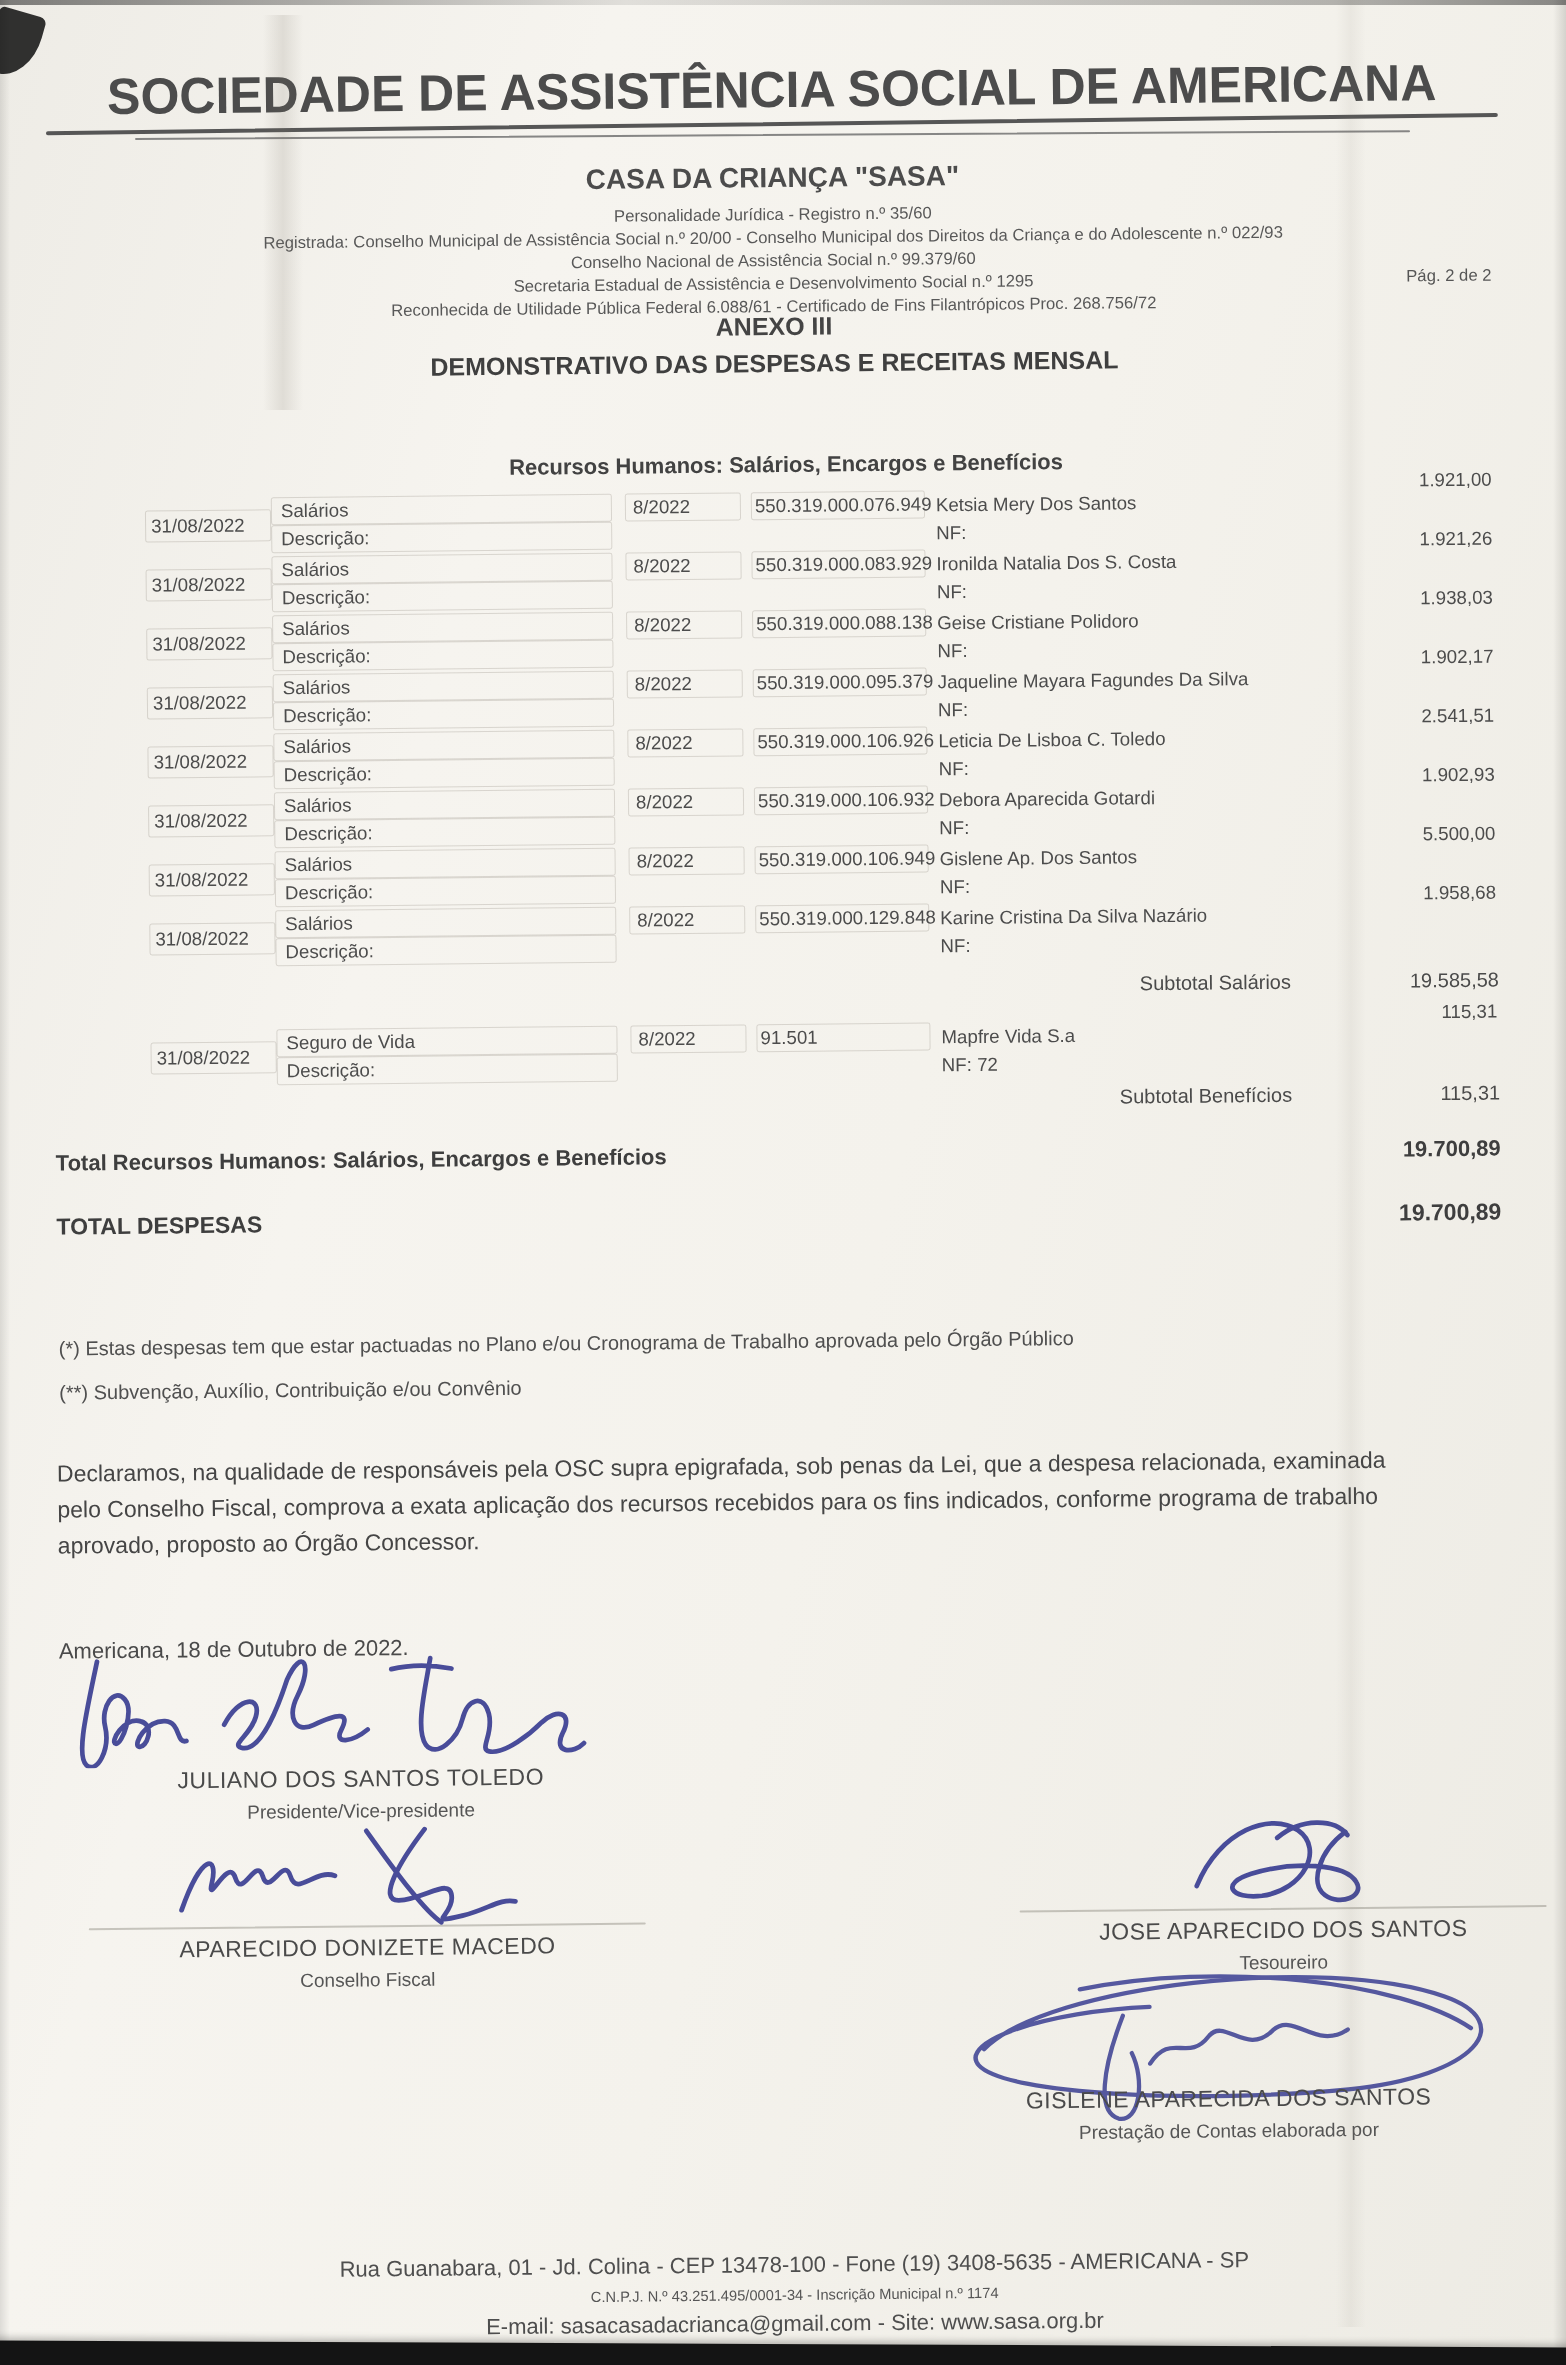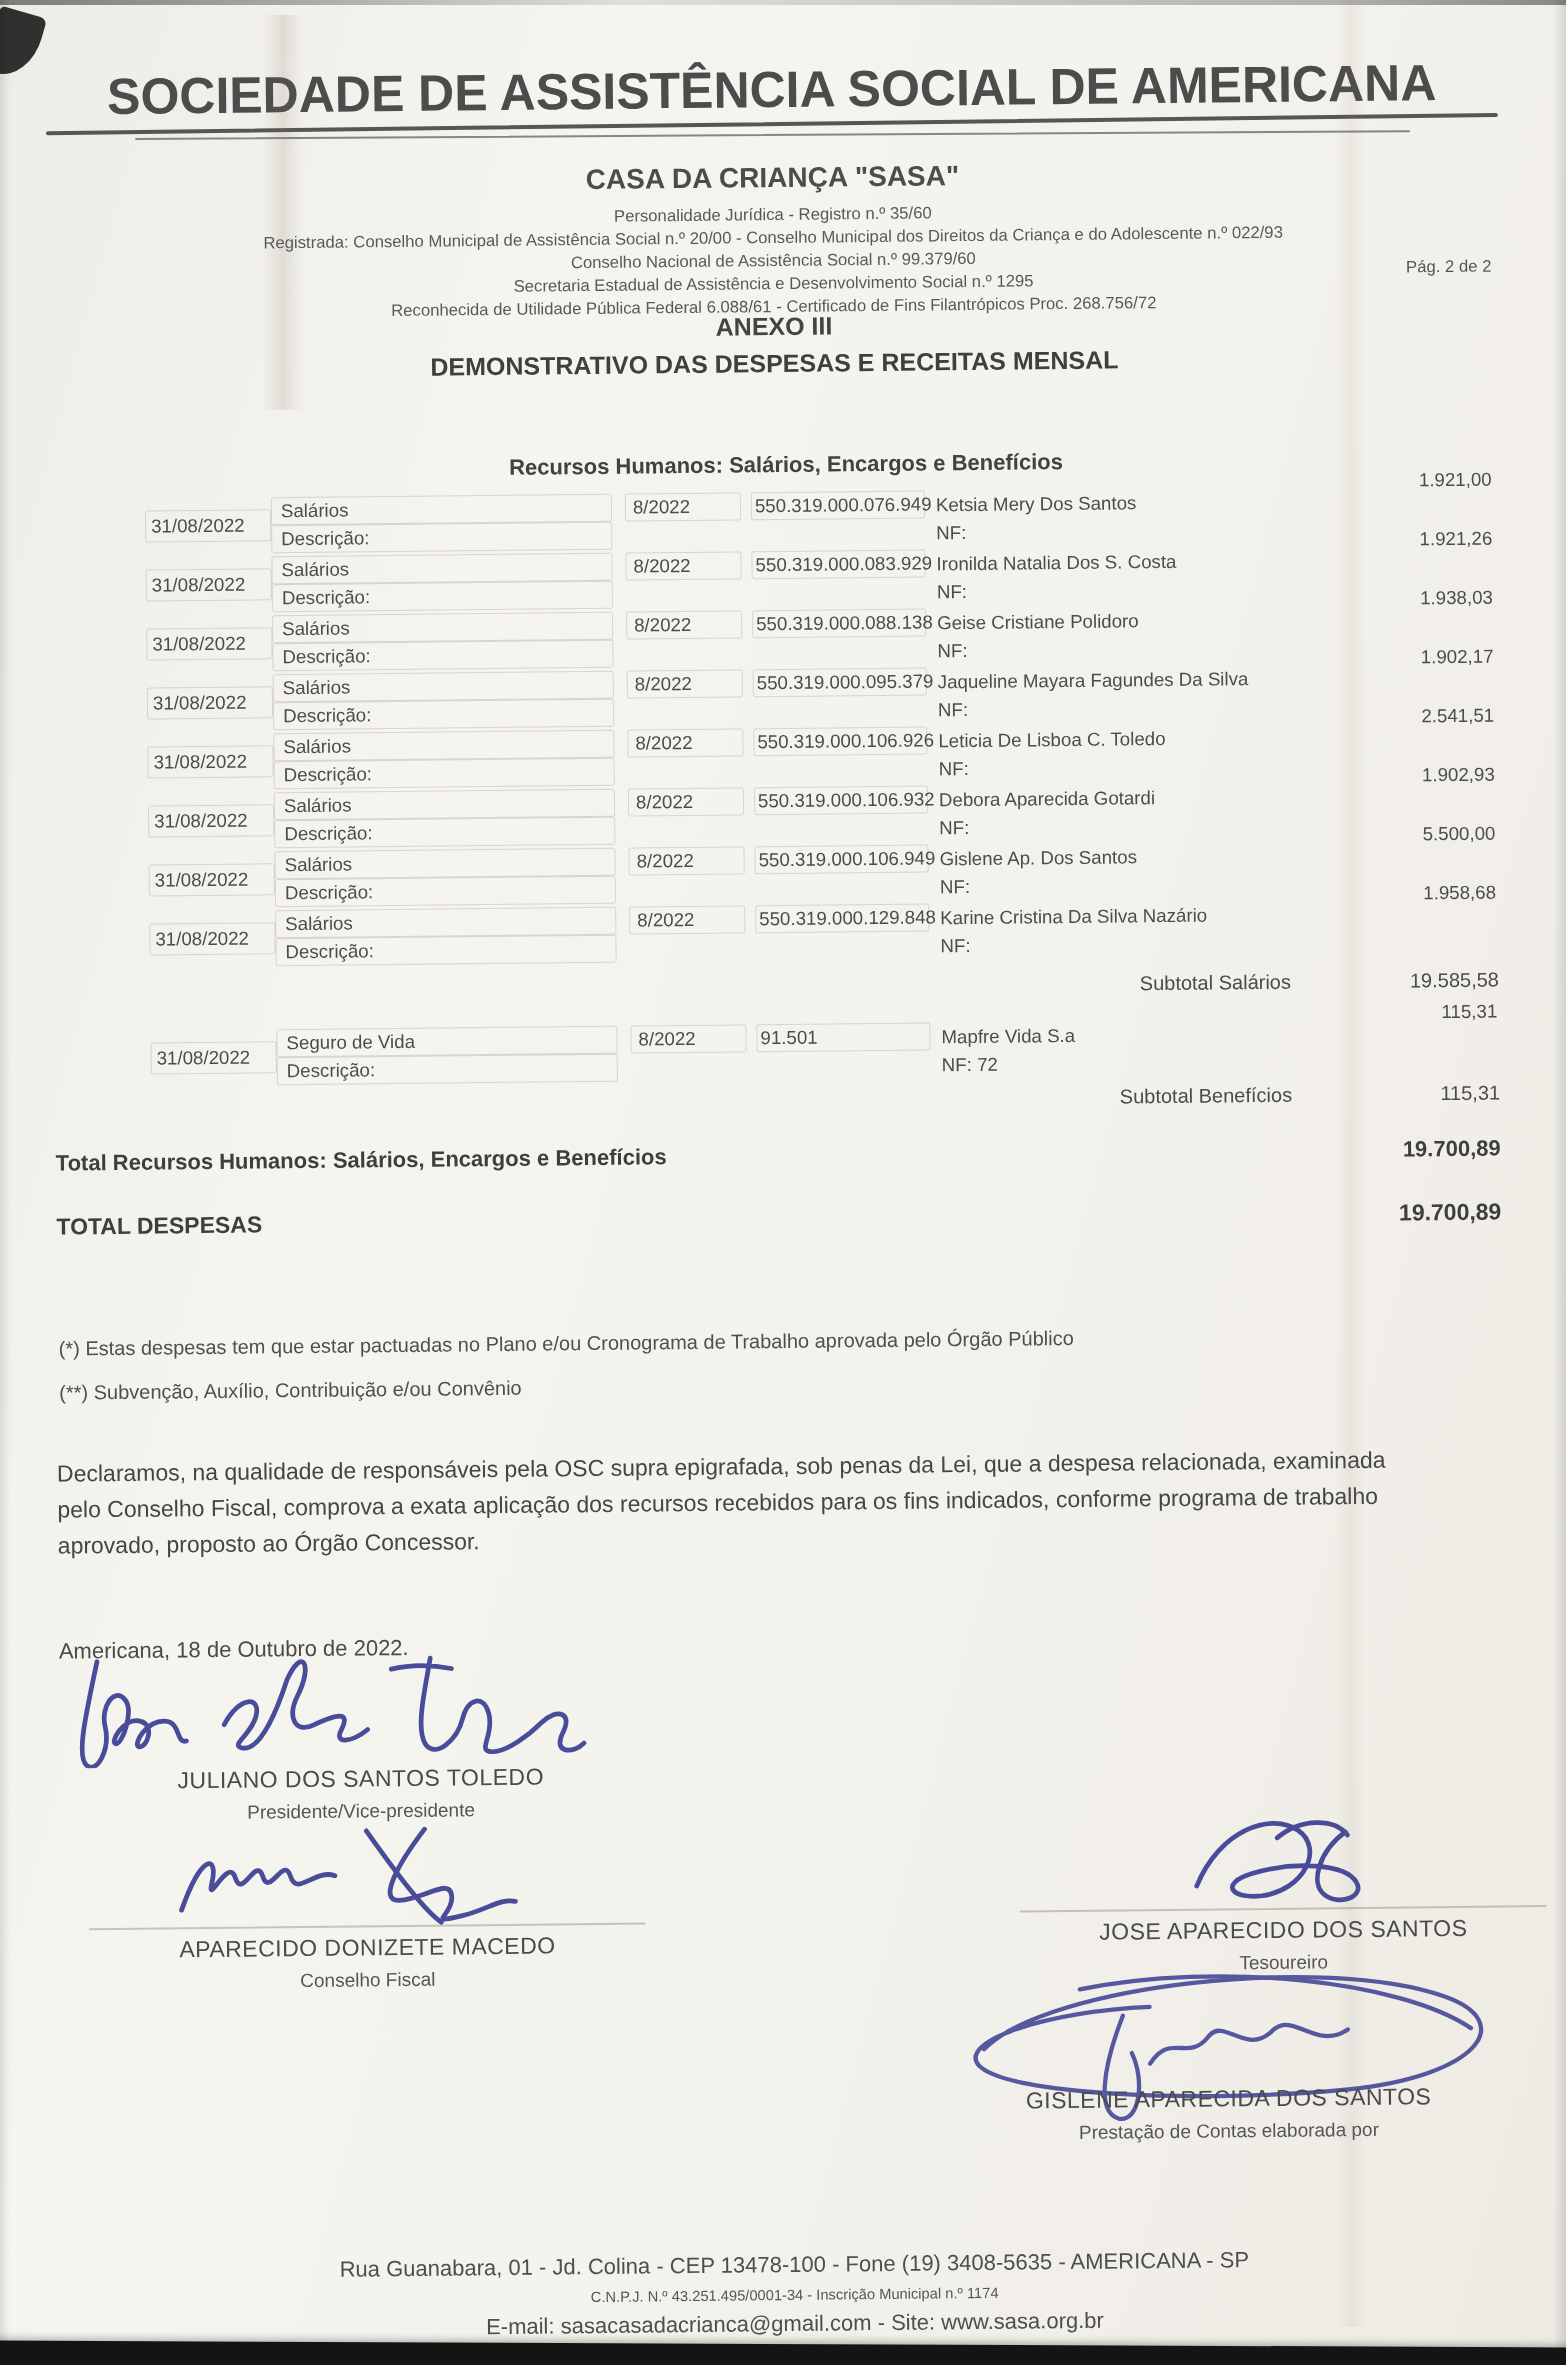--- a/index.html
+++ b/index.html
@@ -26,21 +26,21 @@
     transform:rotate(.25deg);box-shadow:0 -3px 7px rgba(0,0,0,.25);}
   
   .hdr{position:absolute;left:0;top:60px;width:100%;text-align:center;}
   .org{display:inline-block;font-weight:bold;font-size:51px;letter-spacing:0px;color:#4c4c4c;
     transform:scaleX(.98);white-space:nowrap;}
   .org-u1{height:4px;background:#565656;width:1452px;margin:3px auto 0;border-radius:2px;transform:rotate(-.12deg);}
   .org-u2{height:2px;background:#6a6a6a;width:1275px;margin:8px auto 0;border-radius:1.5px;transform:rotate(.25deg);opacity:.8;}
   .casa{font-weight:bold;font-size:28px;margin-top:26px;color:#4c4c4c;}
   .reg{margin-top:9px;font-size:16.7px;line-height:23px;color:#585858;}
   .anexo{font-weight:bold;font-size:25px;margin-top:-6px;color:#444;}
-  .pag{position:absolute;right:65px;top:264px;font-size:16.7px;color:#555;}
+  .pag{position:absolute;right:65px;top:273px;font-size:16.7px;color:#555;}
   .doctitle{font-weight:bold;font-size:25px;margin-top:8px;color:#3f3f3f;}
   
   .tablewrap{position:absolute;left:56px;top:452px;width:1445px;font-size:18.7px;color:#4c4c4c;}
   .sectitle{font-weight:bold;font-size:22px;text-align:center;margin:0 0 13px 30px;color:#424242;}
   .entry{display:grid;grid-template-columns:126px 354px 126px 182px 1fr 116px;
     grid-template-rows:29px 28px;align-items:end;margin:0 0 2px 96px;}
   .cellbox{border:1px solid rgba(150,144,132,.30);border-radius:2.5px;}
   .v-date{grid-column:1;grid-row:1/span 2;align-self:center;padding:4px 5px;}
   .v-type{grid-column:2;grid-row:1;padding:2px 9px;margin-right:13px;}
   .v-desc{grid-column:2;grid-row:2;padding:2px 9px;margin-right:13px;}

